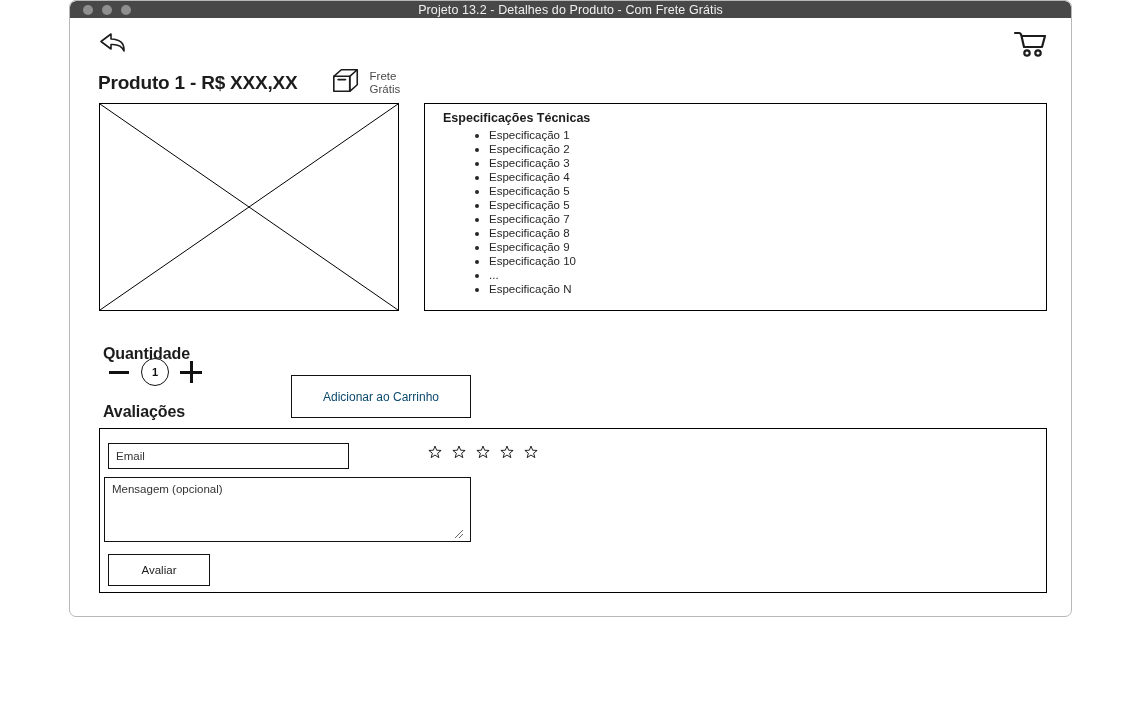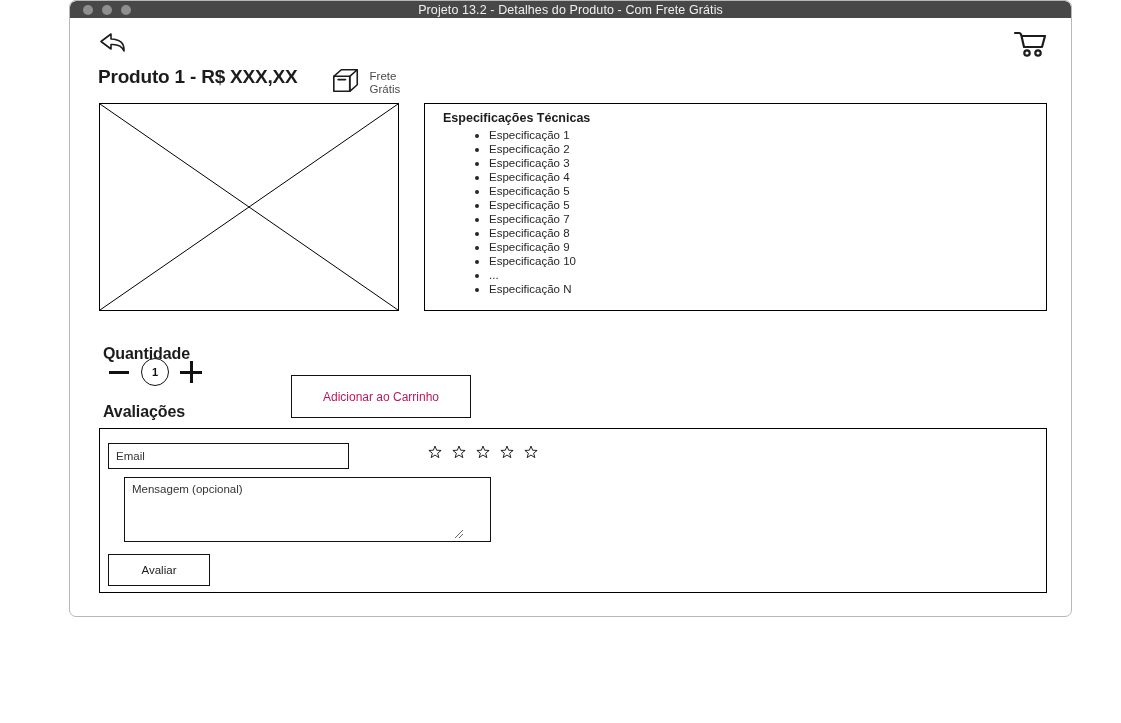--- a/index.html
+++ b/index.html
@@ -61,21 +61,21 @@
   }
   .cart-icon {
     position: absolute; right: 22px; top: 10px;
     width: 38px; height: 36px;
     cursor: pointer;
   }
 
   
   .title-row {
     position: absolute; left: 28px; top: 48px;
-    display: flex; gap: 16px;
+    display: flex; align-items: center; gap: 16px;
   }
   .product-title {
     font-size: 19px; font-weight: bold; color: #1c1c1c;
     letter-spacing: -0.2px;
     white-space: nowrap;
   }
   .freight {
     display: flex; align-items: center; gap: 8px;
     margin-left: 16px;
   }
@@ -161,21 +161,21 @@
     margin: 0 6px;
     cursor: pointer;
     background: #fff;
   }
   .add-cart-btn {
     position: absolute; left: 151px; top: 289px;
     width: 180px; height: 43px;
     border: 1px solid #111;
     background: #ffffff;
     display: flex; align-items: center; justify-content: center;
-    font-size: 12px; color: #be185d;
+    font-size: 12px; color: #0c4a6e;
     cursor: pointer;
     font-family: "Liberation Sans", sans-serif;
   }
 
   
   .reviews-heading {
     position: absolute; left: 33px; top: 385px;
     font-size: 16px; font-weight: bold; color: #1c1c1c;
     letter-spacing: -0.1px;
   }
@@ -194,21 +194,21 @@
     background: #fff;
     font-family: "Liberation Sans", sans-serif;
   }
   .email-input::placeholder { color: #333; opacity: 1; }
   .stars {
     position: absolute; left: 328px; top: 16px;
     display: flex; gap: 10px;
   }
   .star { width: 14px; height: 14px; cursor: pointer; }
   .msg-input {
-    position: absolute; left: 24px; top: 48px;
+    position: absolute; left: 4px; top: 48px;
     width: 367px; height: 65px;
     border: 1px solid #111;
     font-size: 11.5px; color: #333;
     padding: 5px 7px;
     resize: none;
     background: #fff;
     font-family: "Liberation Sans", sans-serif;
   }
   .msg-input::placeholder { color: #333; opacity: 1; }
   .resize-grip {

